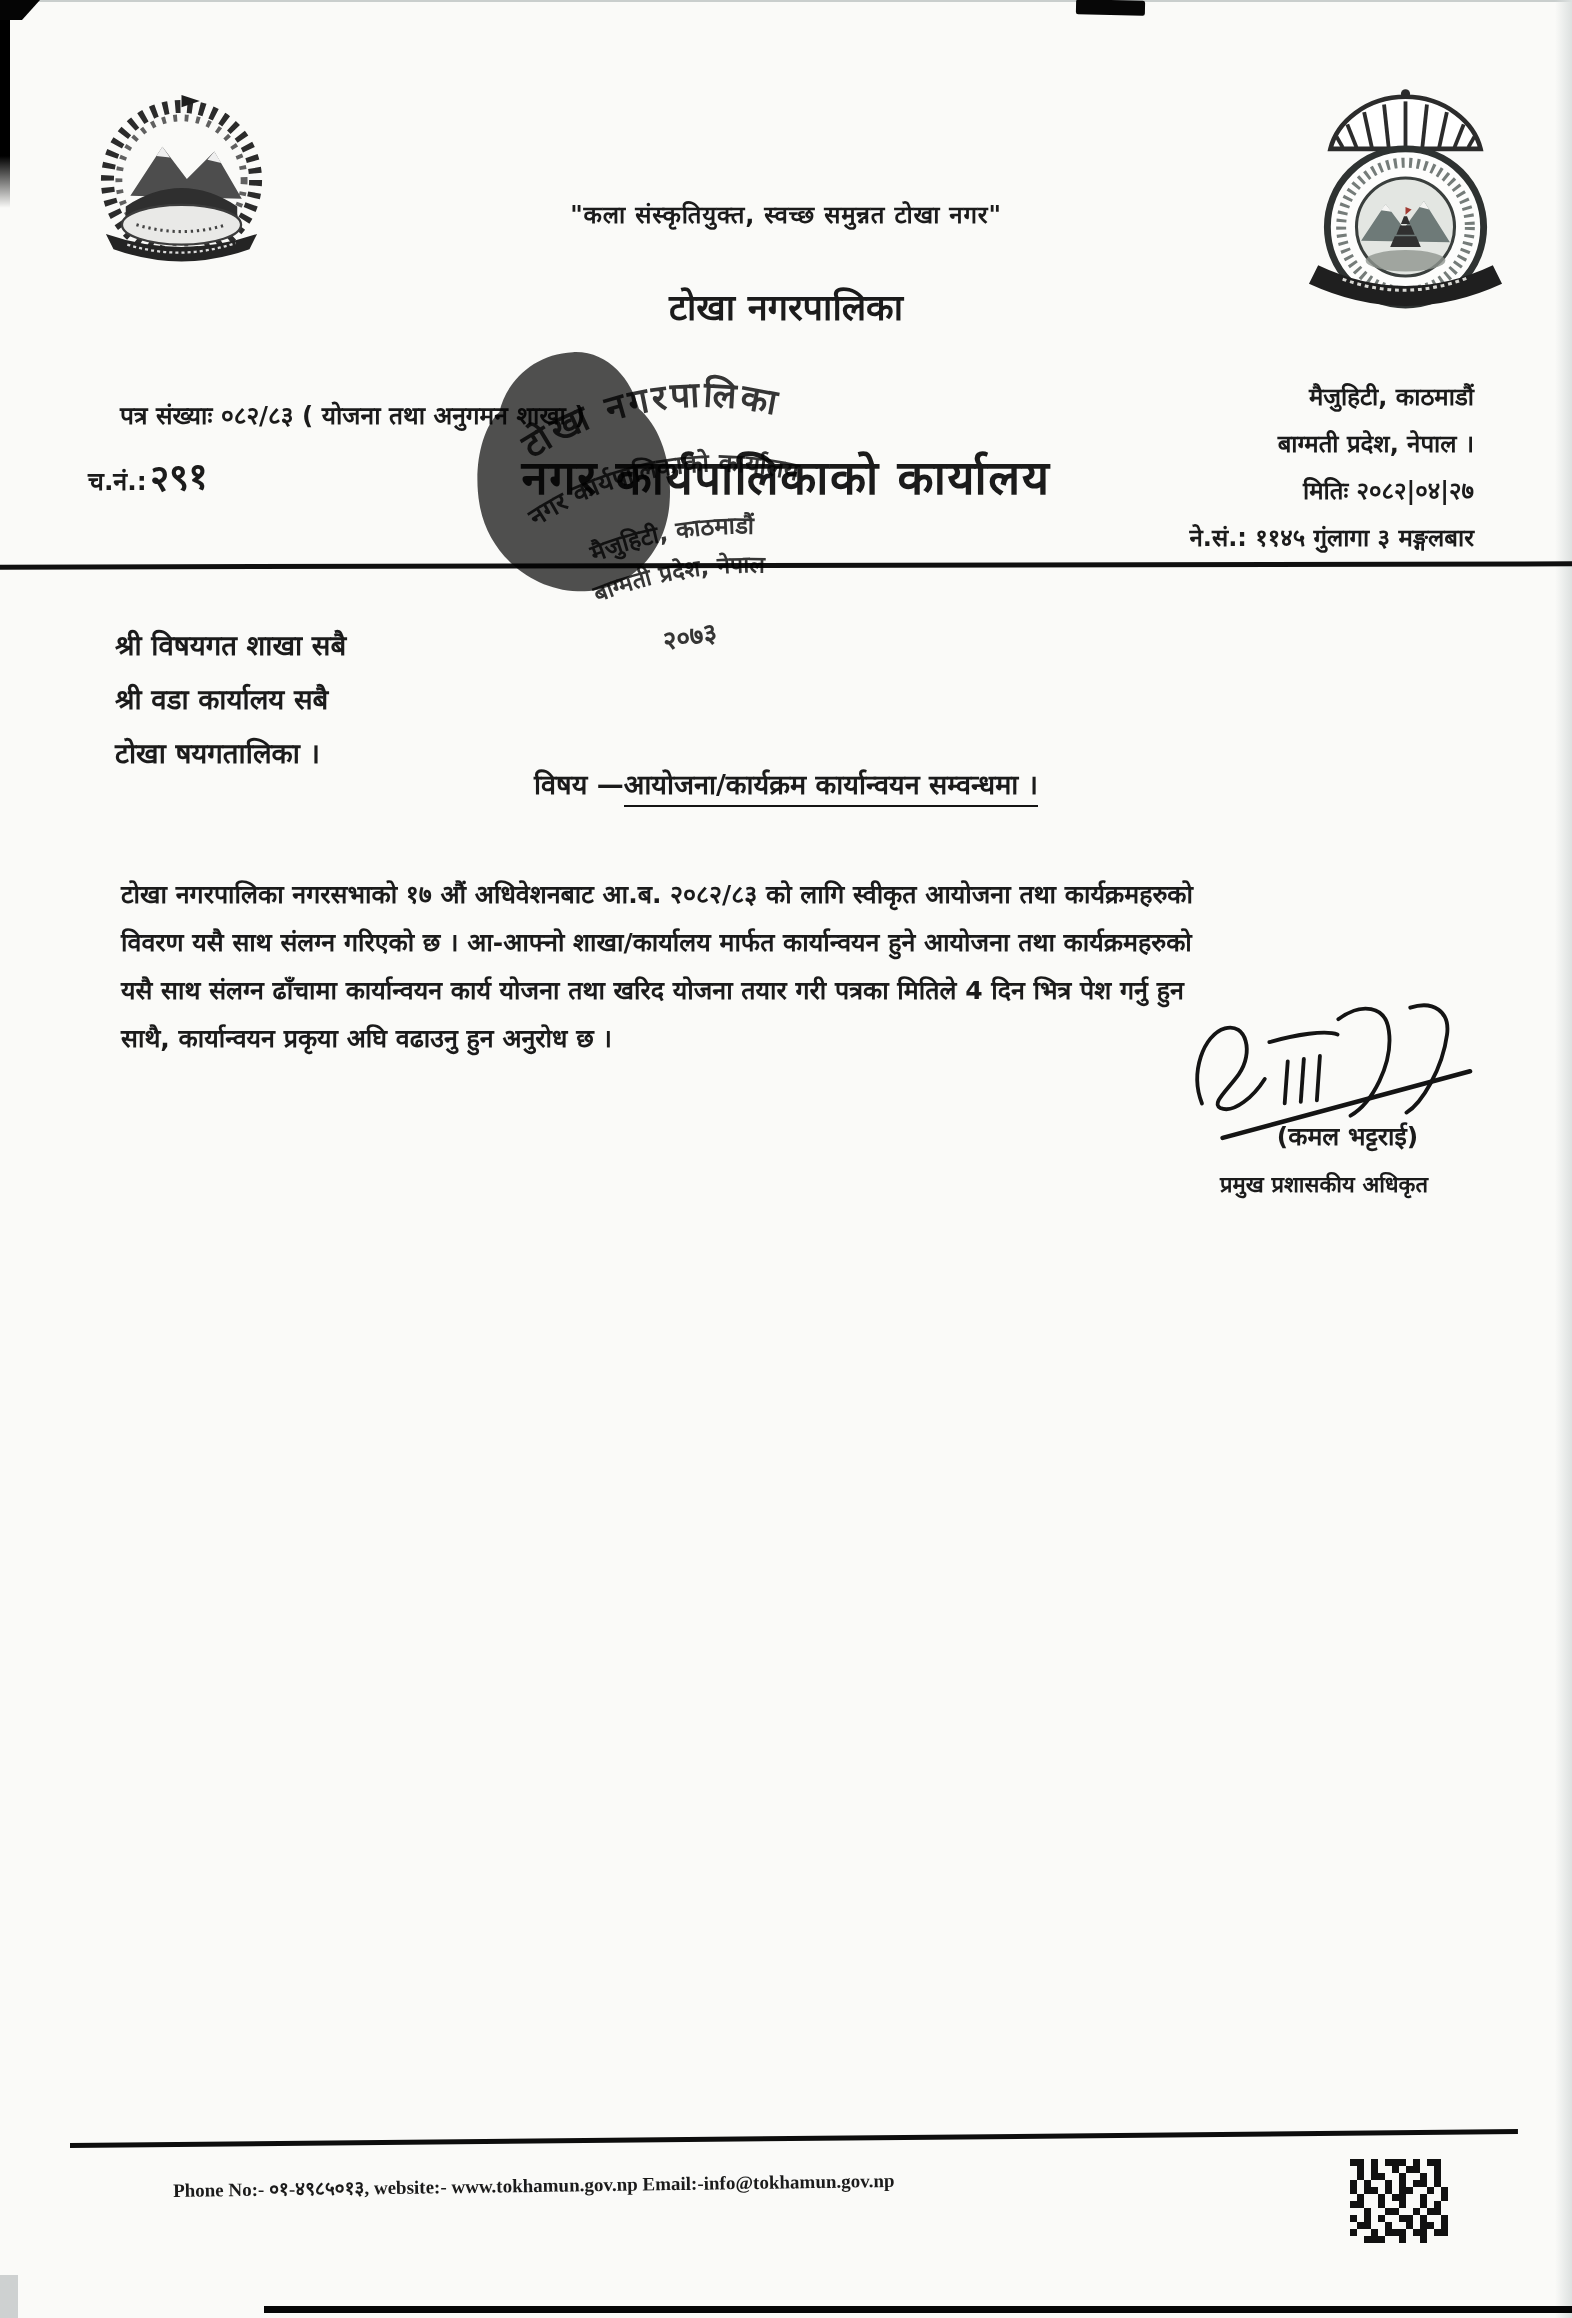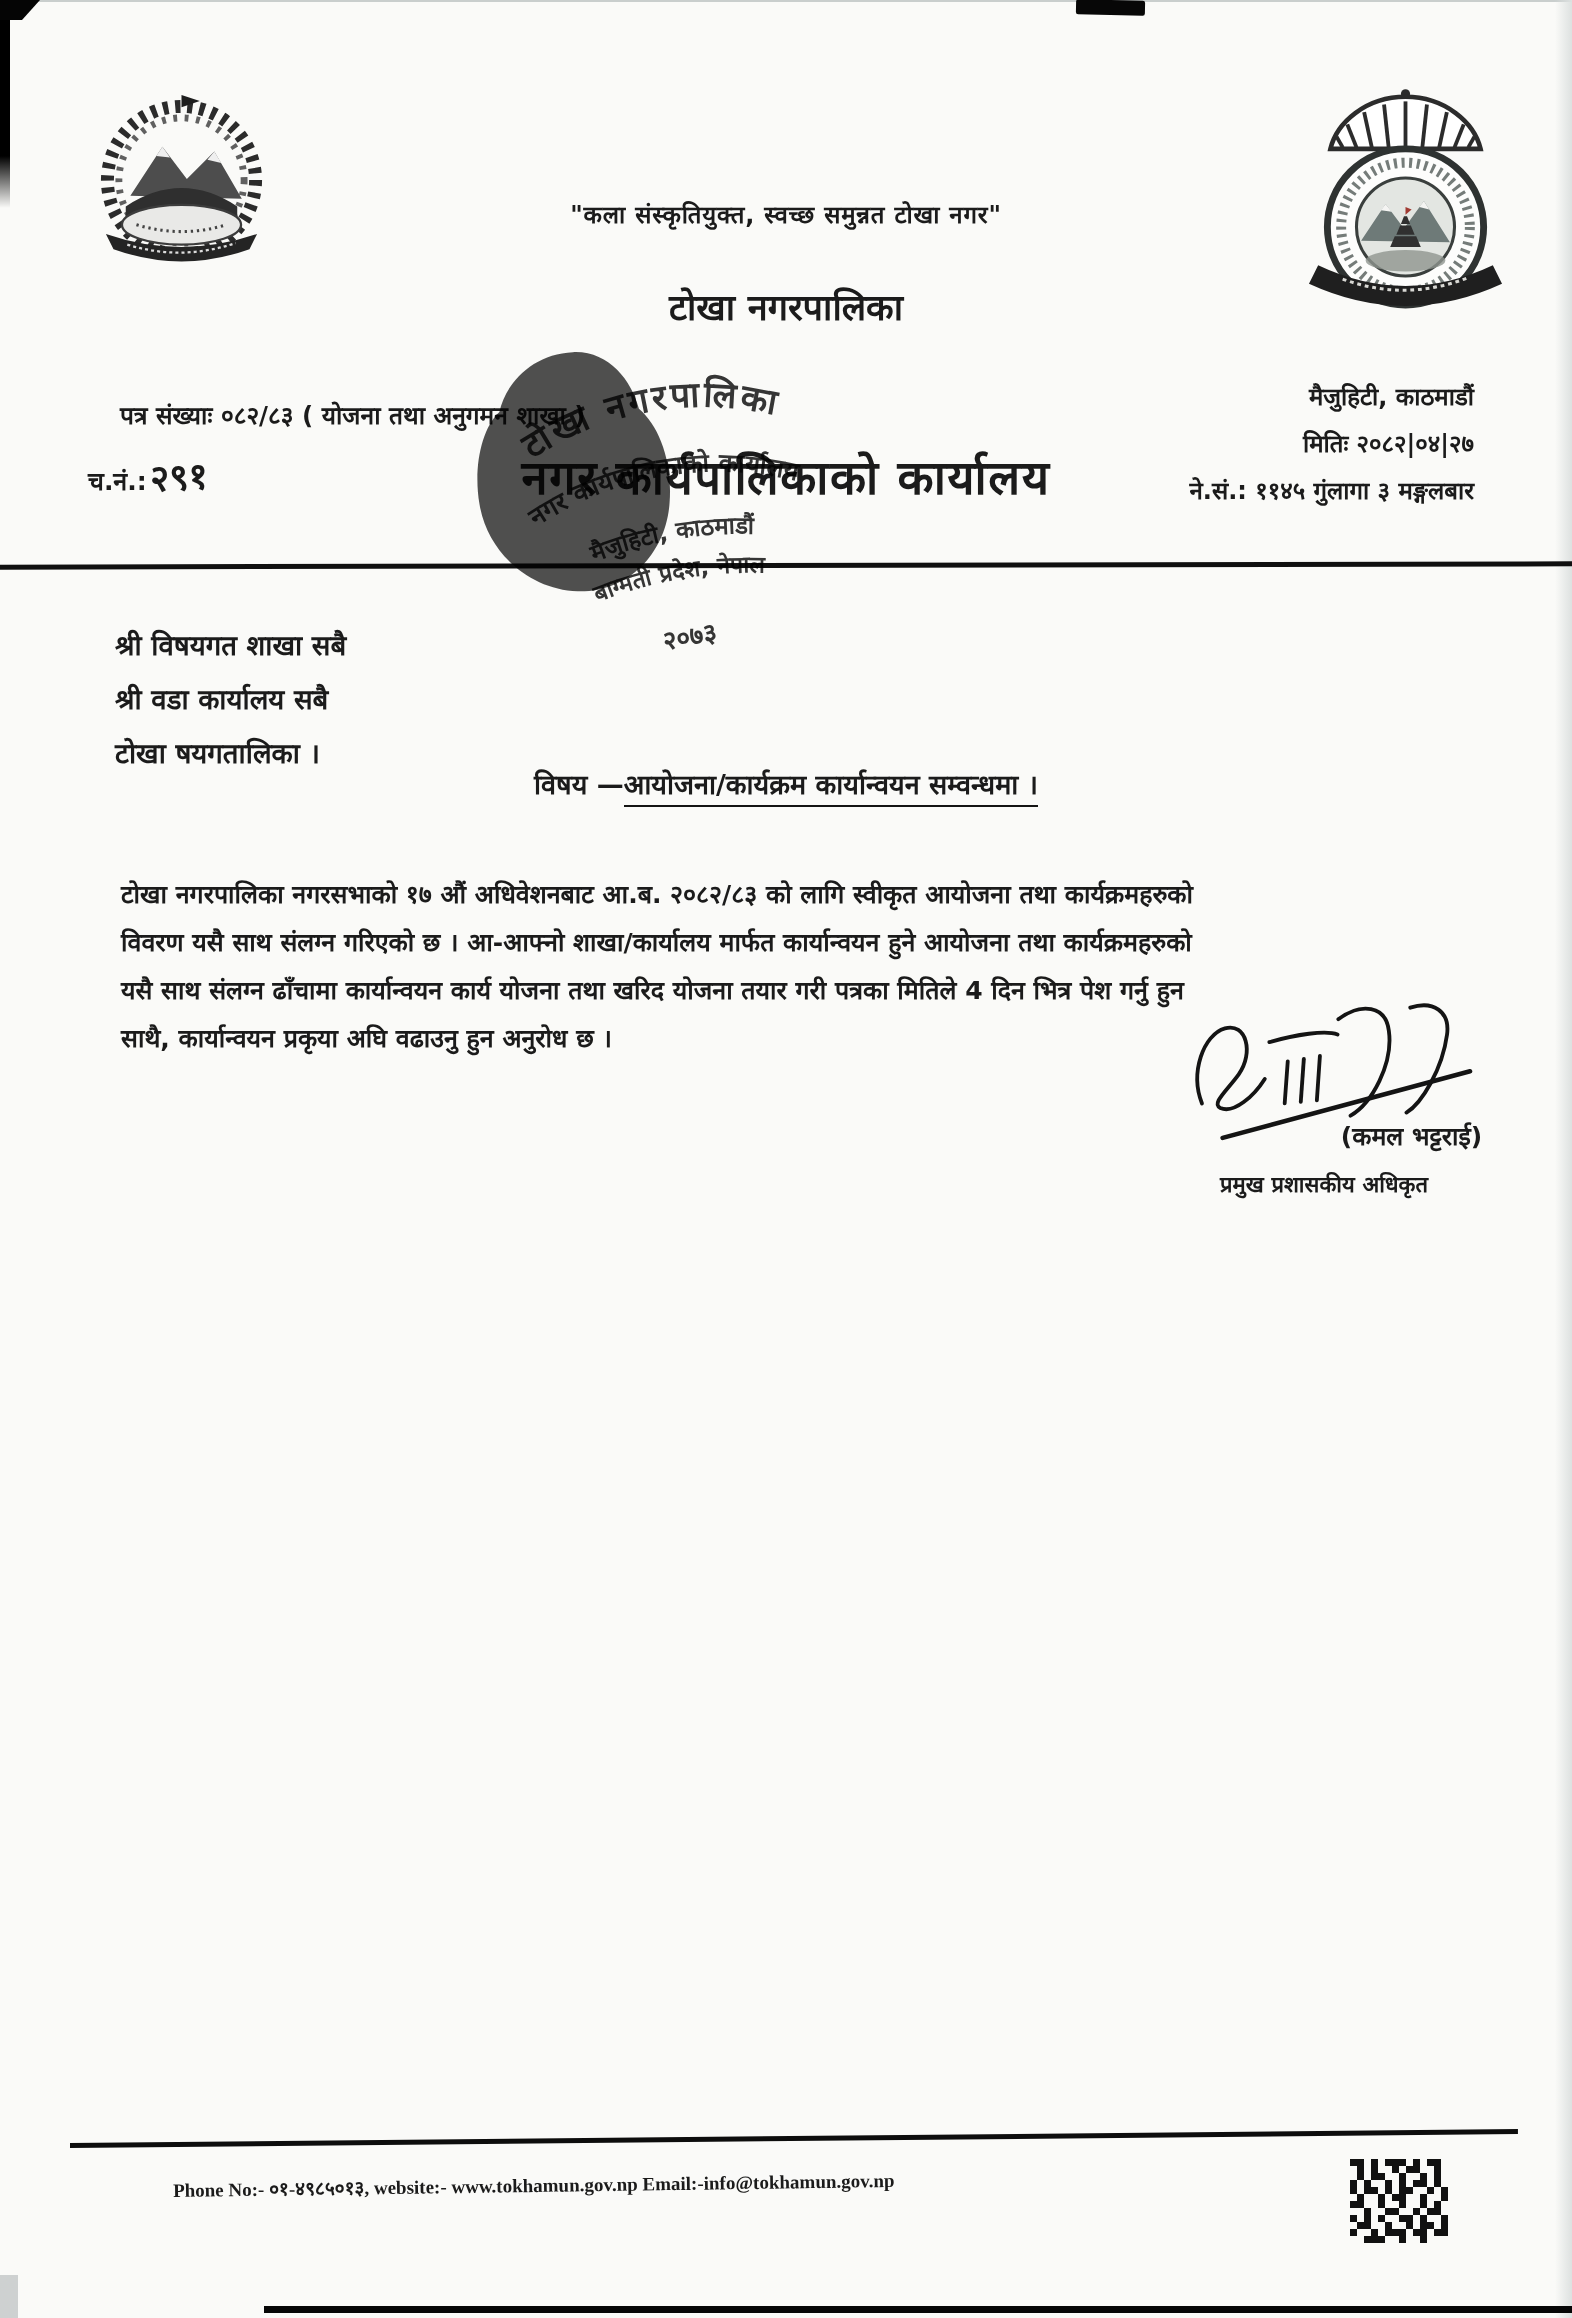--- a/index.html
+++ b/index.html
@@ -26,21 +26,21 @@
               font-weight:bold;line-height:47px;padding-right:49px;box-sizing:border-box;}
   .rule{left:0;top:563px;width:1572px;height:4.6px;background:#101010;transform:rotate(-.12deg);}
   
   .recipient{left:115px;top:619px;font-size:27.6px;font-weight:bold;line-height:54px;}
   .subject{top:765px;font-size:27px;font-weight:bold;}
   .subject .u{border-bottom:2.3px solid #141414;padding-bottom:5px;}
   
   .body-text{left:121px;top:871px;font-size:25px;font-weight:600;line-height:48px;white-space:nowrap;}
   
   .sig-svg{left:1179px;top:987px;width:314px;height:180px;}
-  .sig-name{left:1266px;top:1118px;width:291px;text-align:center;font-size:25px;font-weight:bold;}
+  .sig-name{left:1202px;top:1118px;width:291px;text-align:center;font-size:25px;font-weight:bold;}
   .sig-title{left:1125px;top:1168px;width:398px;text-align:center;font-size:22px;font-weight:bold;}
   
   .footer-rule{left:70px;top:2143px;width:1448px;height:5.4px;background:#0d0d0d;
                transform:rotate(-.55deg);transform-origin:left center;}
   .footer-text{left:173px;top:2172px;font-size:19px;font-weight:bold;
                font-family:"Liberation Serif","DejaVu Serif",serif;transform:rotate(-.8deg);}
   .qr{left:1350px;top:2159px;width:98px;height:84px;}
   
   .top-line{left:0;top:0;width:1572px;height:2.3px;background:#c9cecd;}
   .edge-left{left:0;top:0;width:10px;height:208px;background:linear-gradient(#000 75%,transparent);}
@@ -123,20 +123,21 @@
     <path d="M150,8 C98,10 62,48 54,86 C30,108 20,160 28,206 C38,268 92,318 156,320
              C224,322 272,268 276,204 C280,150 262,104 236,82 C226,44 196,6 150,8 Z" fill="#222" opacity=".88"></path>
   </svg>
 
   <div class="abs letter-no">पत्र संख्याः ०८२/८३ ( योजना तथा अनुगमन शाखा )</div>
   <div class="abs dispatch">
     <span>च.नं.:</span><span class="hand">२९१</span>
   </div>
   <div class="abs right-meta">
     <div>मैजुहिटी, काठमाडौं</div>
+    <div>बाग्मती प्रदेश, नेपाल ।</div>
     <div>मितिः २०८२|०४|२७</div>
     <div>ने.सं.: ११४५ गुंलागा ३ मङ्गलबार</div>
   </div>
   <div class="abs rule"></div>
 
   <div class="abs recipient">
     <div>श्री विषयगत शाखा सबै</div>
     <div>श्री वडा कार्यालय सबै</div>
     <div>टोखा षयगतालिका ।</div>
   </div>

